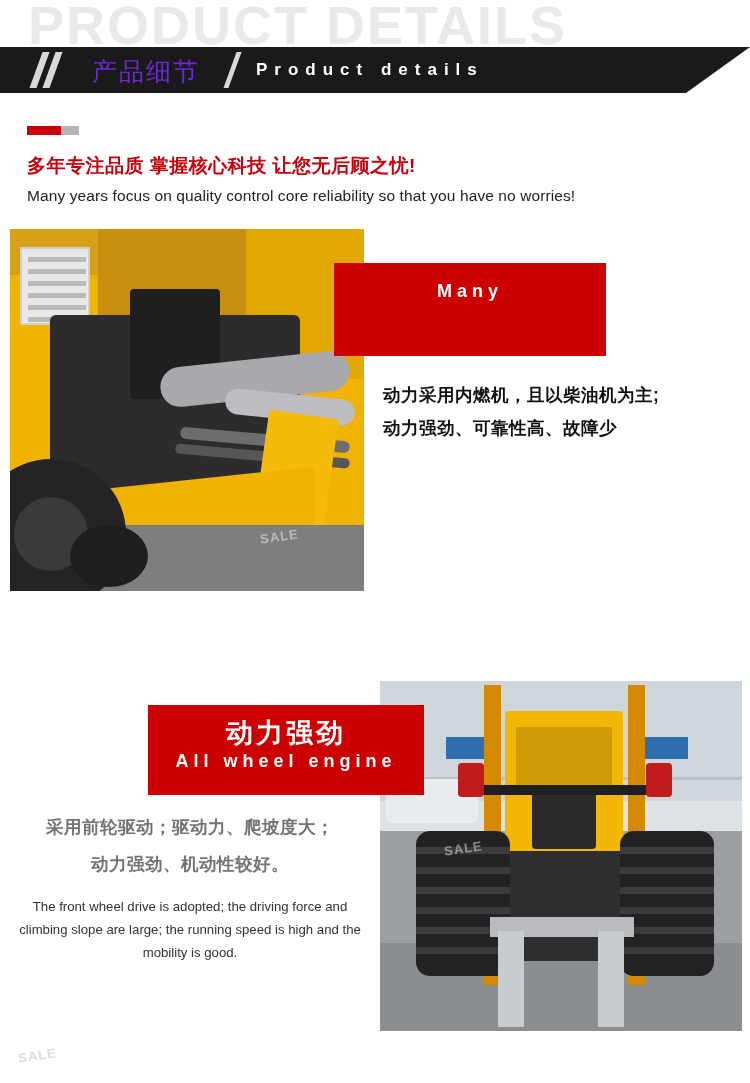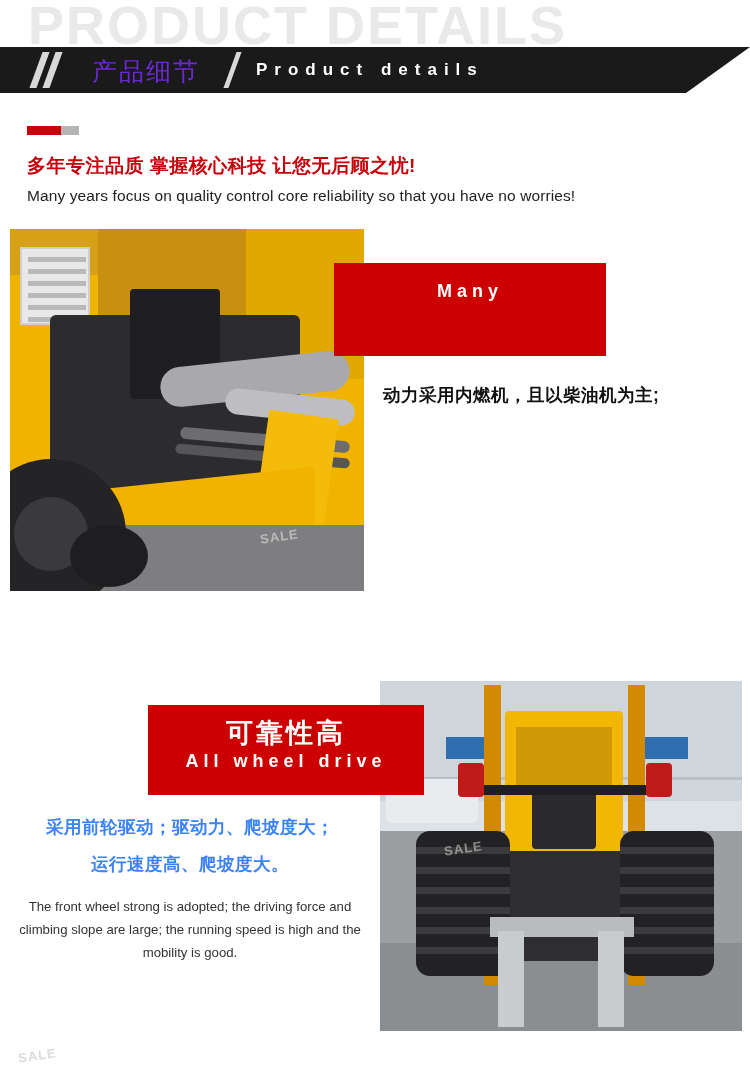--- a/index.html
+++ b/index.html
@@ -216,21 +216,21 @@
   .txt-drive {
     position: absolute;
     left: 14px;
     top: 128px;
     width: 352px;
     text-align: center;
   }
   .txt-drive .t-cn {
     font-size: 17.5px;
     font-weight: bold;
-    color: #3b82f6;
+    color: #737373;
     line-height: 2.1;
     letter-spacing: 0.5px;
   }
   .txt-drive .t-en {
     margin-top: 12px;
     font-size: 13.2px;
     color: #333333;
     line-height: 1.75;
   }
 
@@ -389,20 +389,21 @@
     <div class="eng-hubcap"></div>
     <div class="wm" style="left:250px; top:300px;">SALE</div>
   </div>
 
   <div class="red-label label-power">
     <div class="rl-en">Many</div>
   </div>
 
   <div class="txt-power">
     <div class="t-cn">动力采用内燃机，且以柴油机为主;</div>
+    <div class="t-cn">动力强劲、可靠性高、故障少</div>
   </div>
 </div>
 
 <div class="section-drive">
 
   <div class="photo-forklift">
     <div class="fk-wall"></div>
     <div class="fk-sky"></div>
     <div class="fk-wallline"></div>
     <div class="fk-ground"></div>
@@ -435,24 +436,24 @@
       <div class="fk-tread" style="top:96px"></div>
         <div class="fk-tread" style="top:116px"></div>
     </div>
     <div class="fk-forkbase"></div>
     <div class="fk-fork-l"></div>
     <div class="fk-fork-r"></div>
     <div class="wm" style="left:64px; top:160px;">SALE</div>
   </div>
 
   <div class="red-label label-drive">
-    <div class="rl-cn">可靠性高</div>
-    <div class="rl-en">All wheel drive</div>
+    <div class="rl-cn">动力强劲</div>
+    <div class="rl-en">All wheel engine</div>
   </div>
 
   <div class="txt-drive">
     <div class="t-cn">采用前轮驱动；驱动力、爬坡度大；</div>
-    <div class="t-cn">运行速度高、爬坡度大。</div>
-    <div class="t-en">The front wheel strong is adopted; the driving force and climbing slope are large; the running speed is high and the mobility is good.</div>
+    <div class="t-cn">动力强劲、机动性较好。</div>
+    <div class="t-en">The front wheel drive is adopted; the driving force and climbing slope are large; the running speed is high and the mobility is good.</div>
   </div>
 </div>
 
 <div class="wm wm-grey" style="left:18px; top:1048px;">SALE</div>
 
 </body></html>

